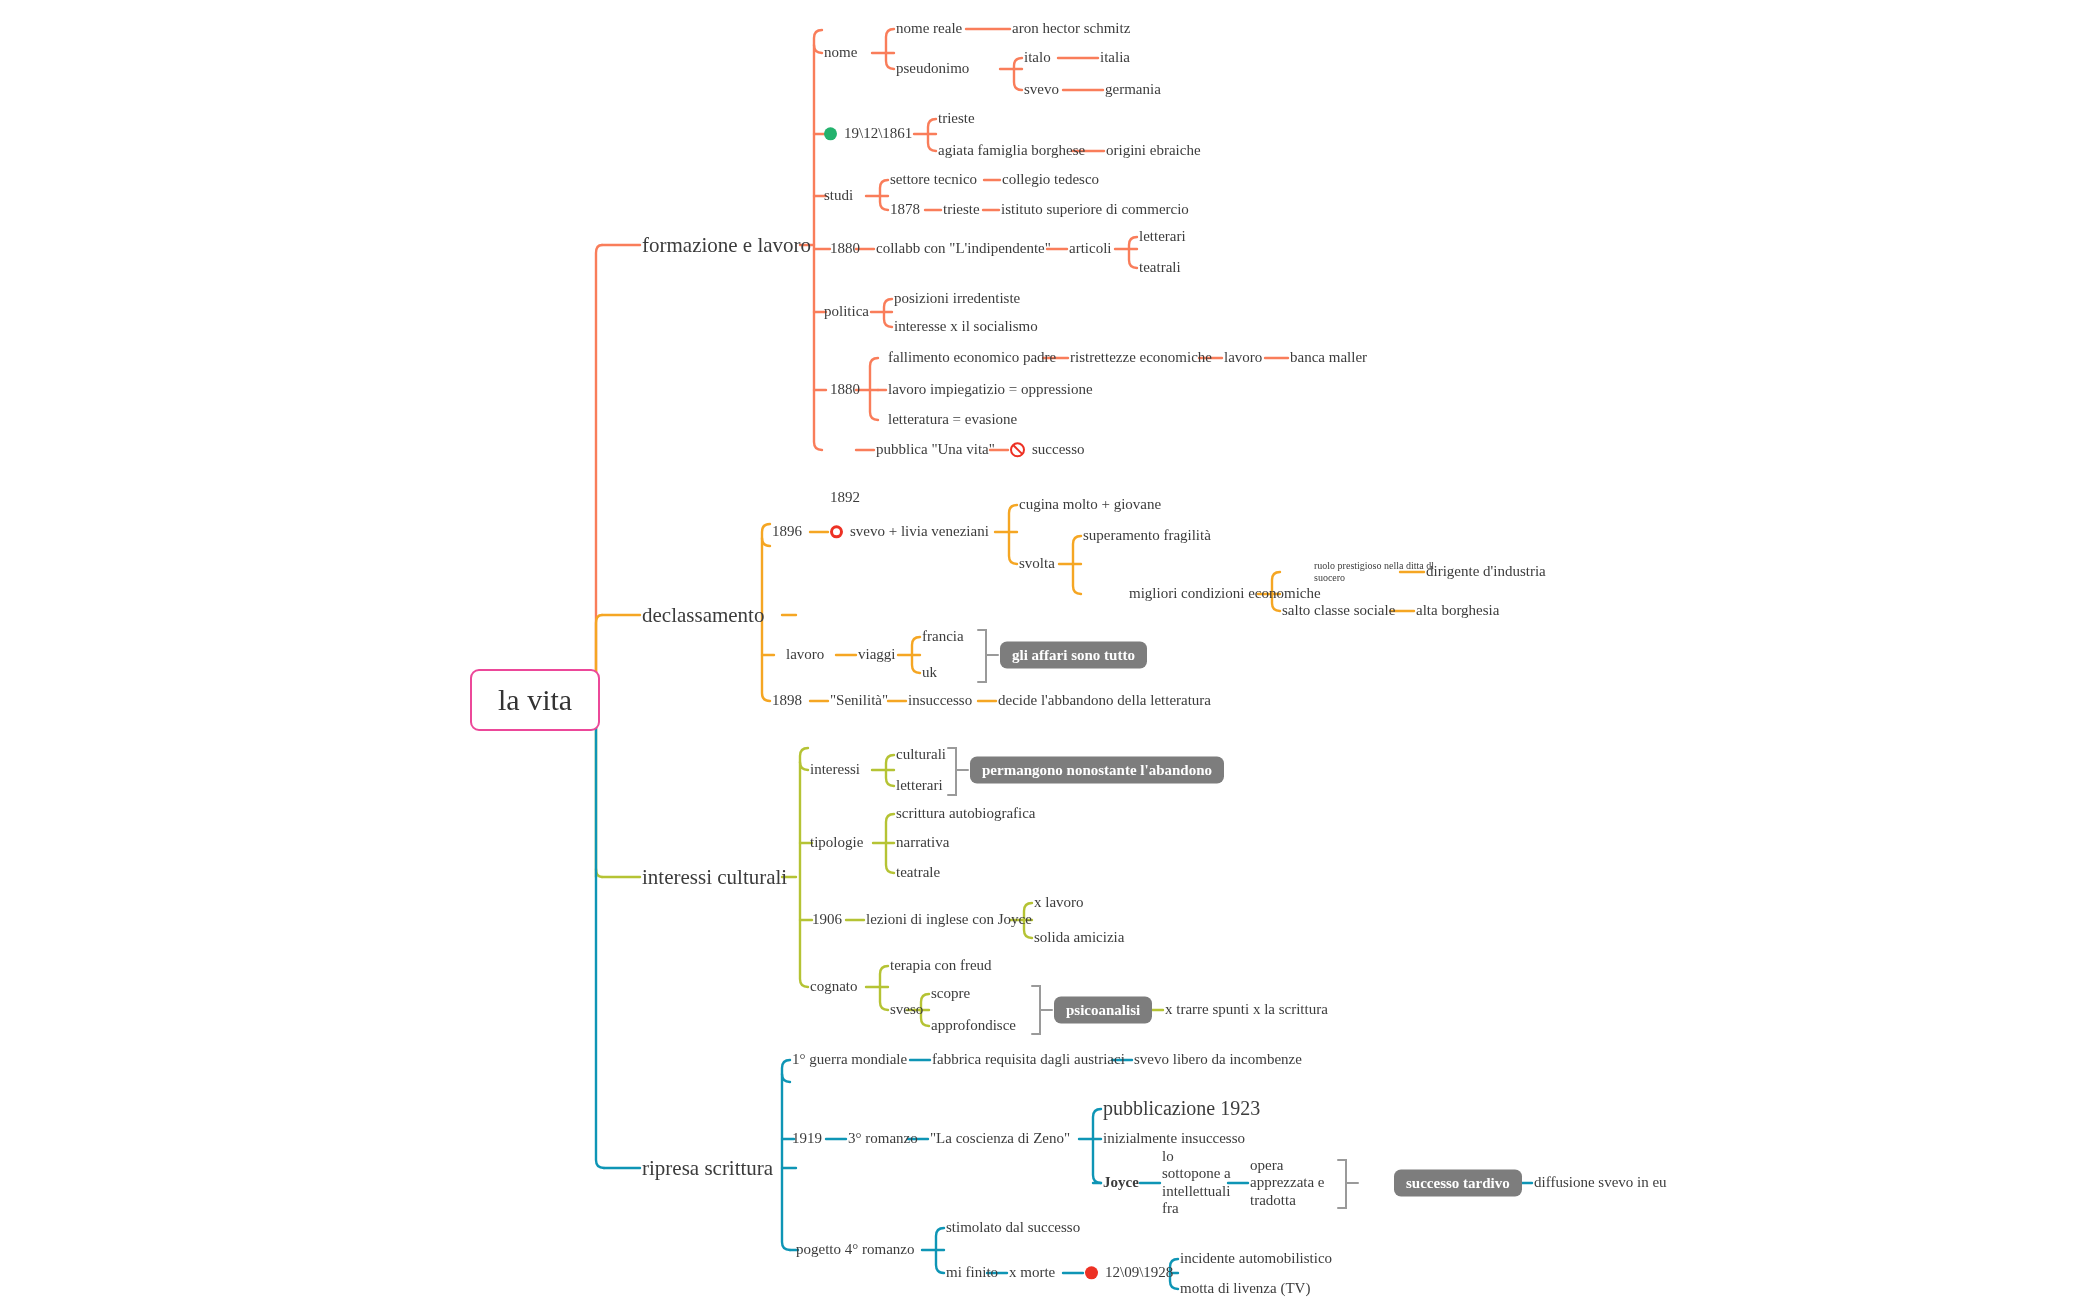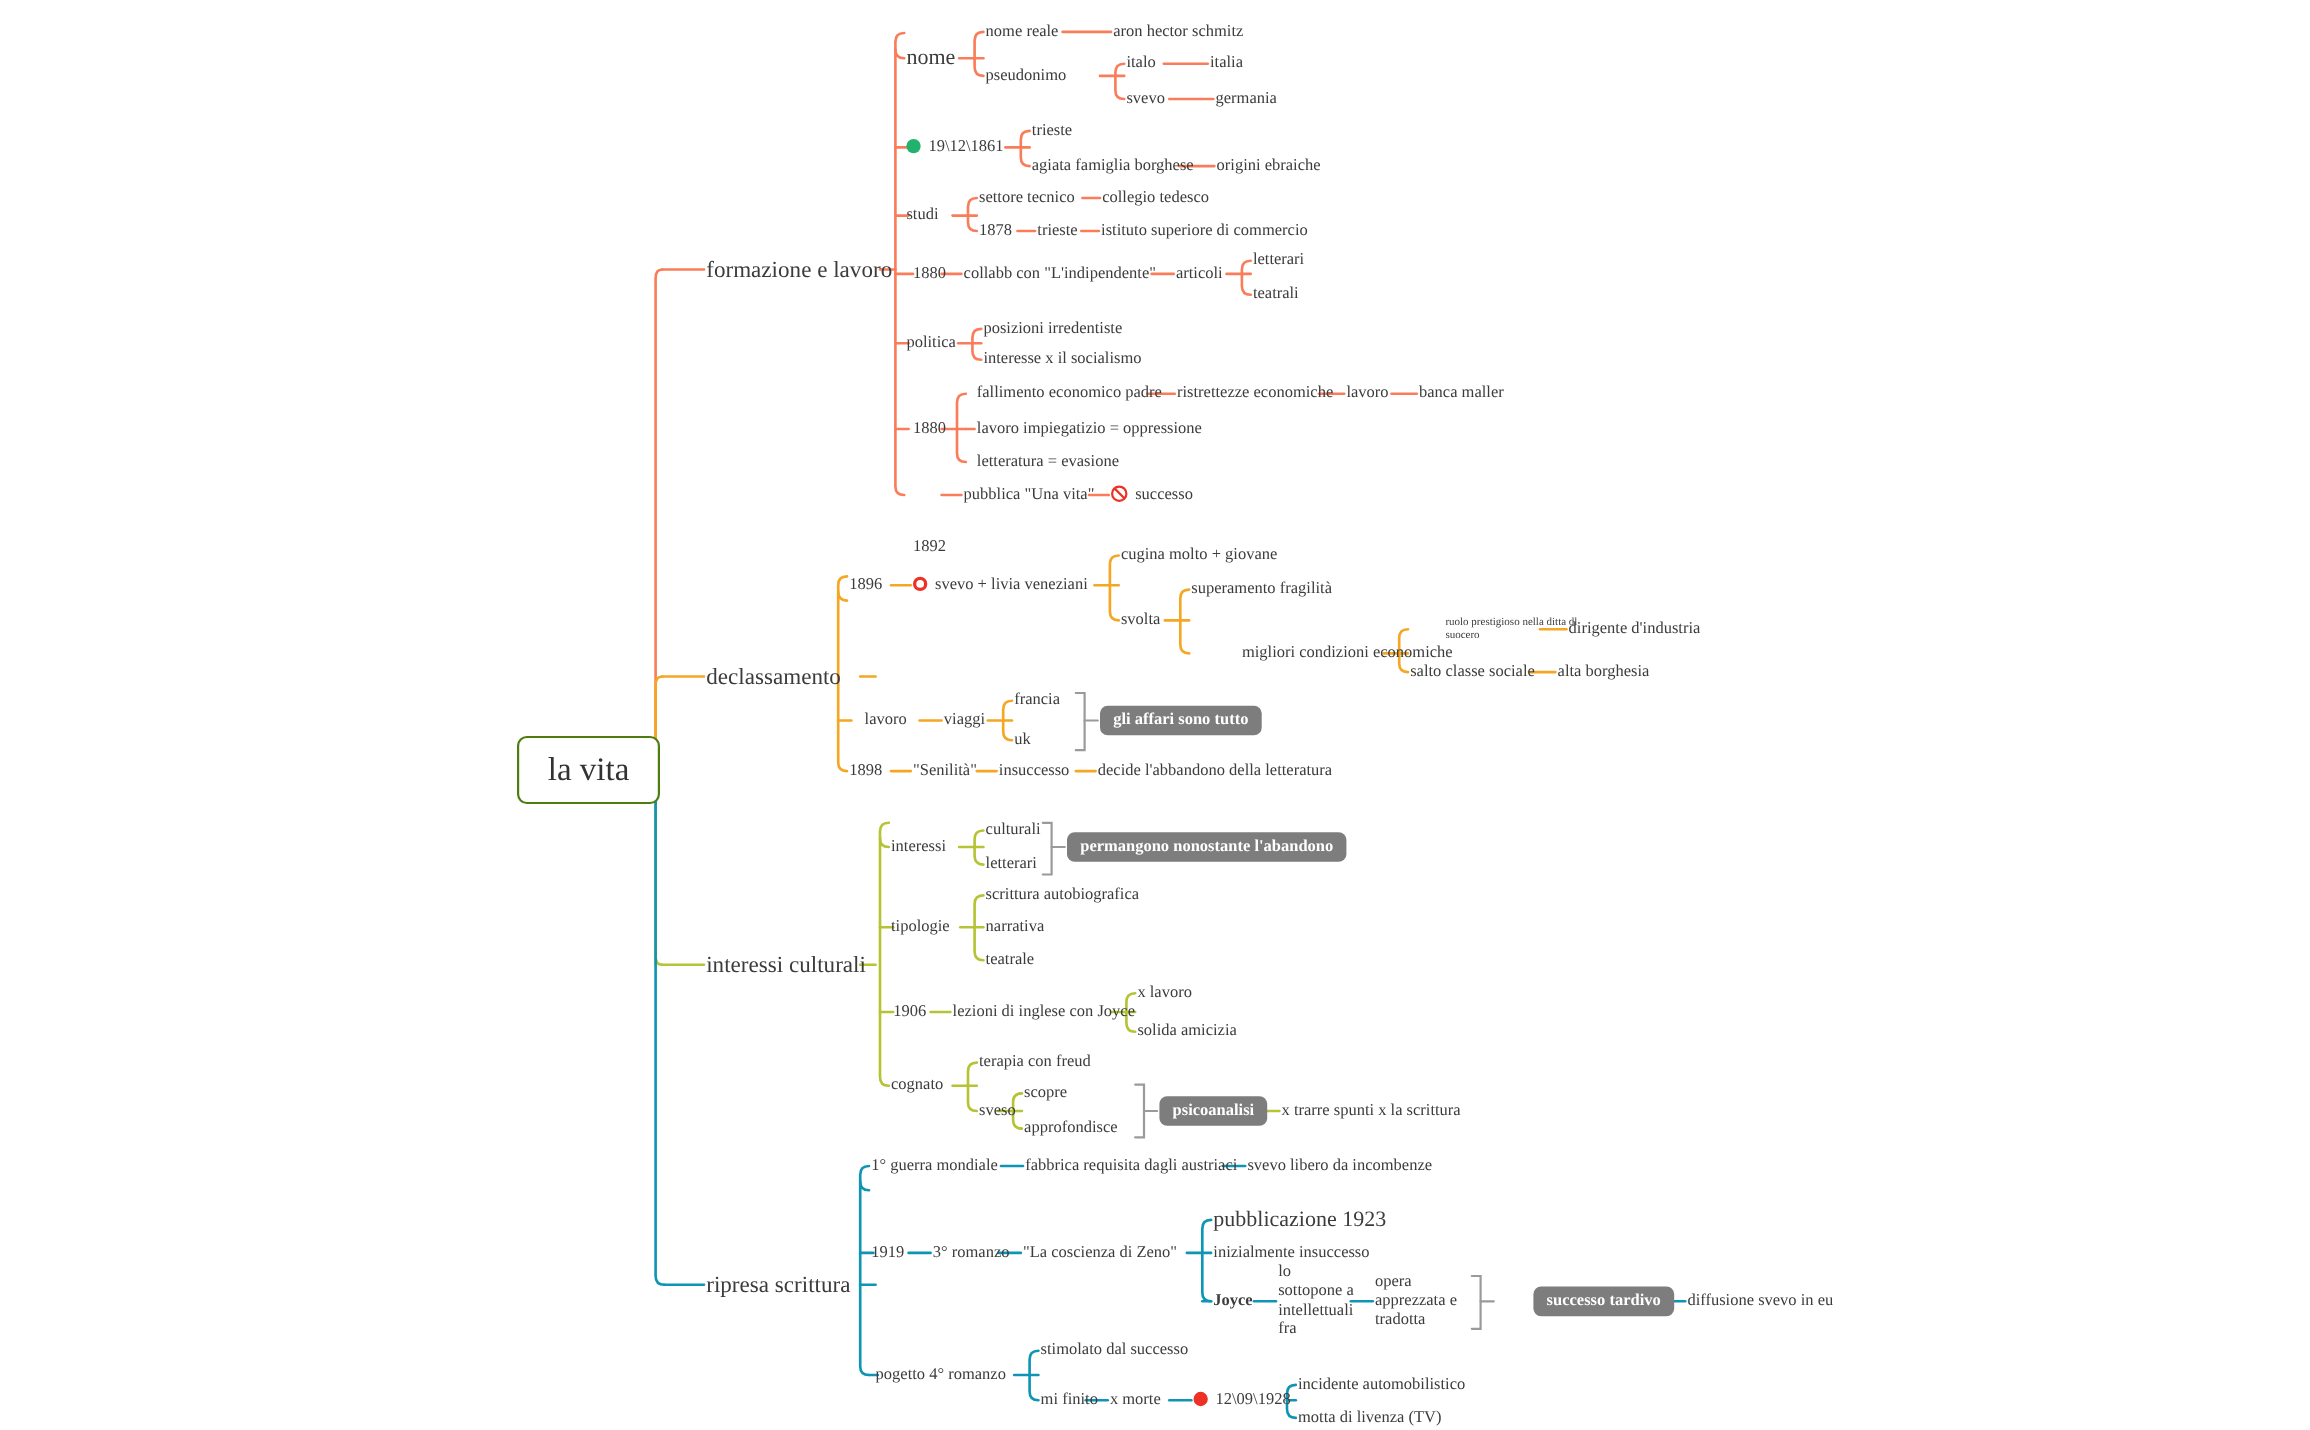--- a/index.html
+++ b/index.html
@@ -3,21 +3,21 @@
 <meta charset="utf-8">
 <style>
   html,body{margin:0;padding:0;background:#ffffff;}
   body{width:2100px;height:1300px;overflow:hidden;font-family:"Liberation Serif",serif;}
   #canvas{position:relative;width:2100px;height:1300px;background:#fff;}
   svg.links{position:absolute;left:0;top:0;width:2100px;height:1300px;pointer-events:none;}
   .node{position:absolute;transform:translateY(-50%);white-space:nowrap;
         font-family:"Liberation Serif",serif;color:#3c3c3c;line-height:1.16;}
   .node.multiline{white-space:normal;}
   .root{position:absolute;transform:translate(0,-50%);
-        border:2px solid #4d7c0f;border-radius:9px;background:#fff;
+        border:2px solid #ec4899;border-radius:9px;background:#fff;
         padding:12px 26px;font-size:30px;color:#333;font-family:"Liberation Serif",serif;}
   .badge{position:absolute;transform:translateY(-50%);
          background:#7d7d7d;color:#fff;border-radius:7px;padding:5px 12px;
          font-weight:bold;font-size:15px;white-space:nowrap;
          font-family:"Liberation Serif",serif;}
   .dot{display:inline-block;width:13px;height:13px;border-radius:50%;vertical-align:middle;margin-right:7px;position:relative;top:-1px;}
   .dot-green{background:#23b26d;}
   .dot-red{background:#ed3124;}
   .ring{display:inline-block;width:13px;height:13px;border-radius:50%;border:3px solid #ed3124;
         box-sizing:border-box;vertical-align:middle;margin-right:7px;position:relative;top:-1px;}
@@ -197,21 +197,21 @@
   </g>
 </svg>
 
 <div class="root" style="left:470px;top:700px;">la vita</div>
 
 <div class="node" style="left:642px;top:245px;font-size:21px;">formazione e lavoro</div>
 <div class="node" style="left:642px;top:615px;font-size:21px;">declassamento</div>
 <div class="node" style="left:642px;top:877px;font-size:21px;">interessi culturali</div>
 <div class="node" style="left:642px;top:1168px;font-size:21px;">ripresa scrittura</div>
 
-<div class="node" style="left:824px;top:53px;font-size:20px;">nome</div>
+<div class="node" style="left:824px;top:53px;font-size:15px;">nome</div>
 <div class="node" style="left:896px;top:29px;font-size:15px;">nome reale</div>
 <div class="node" style="left:1012px;top:29px;font-size:15px;">aron hector schmitz</div>
 <div class="node" style="left:896px;top:69px;font-size:15px;">pseudonimo</div>
 <div class="node" style="left:1024px;top:58px;font-size:15px;">italo</div>
 <div class="node" style="left:1100px;top:58px;font-size:15px;">italia</div>
 <div class="node" style="left:1024px;top:90px;font-size:15px;">svevo</div>
 <div class="node" style="left:1105px;top:90px;font-size:15px;">germania</div>
 
 <div class="node" style="left:824px;top:134px;font-size:15px;">
   <span class="dot dot-green"></span><span>19\12\1861</span>

